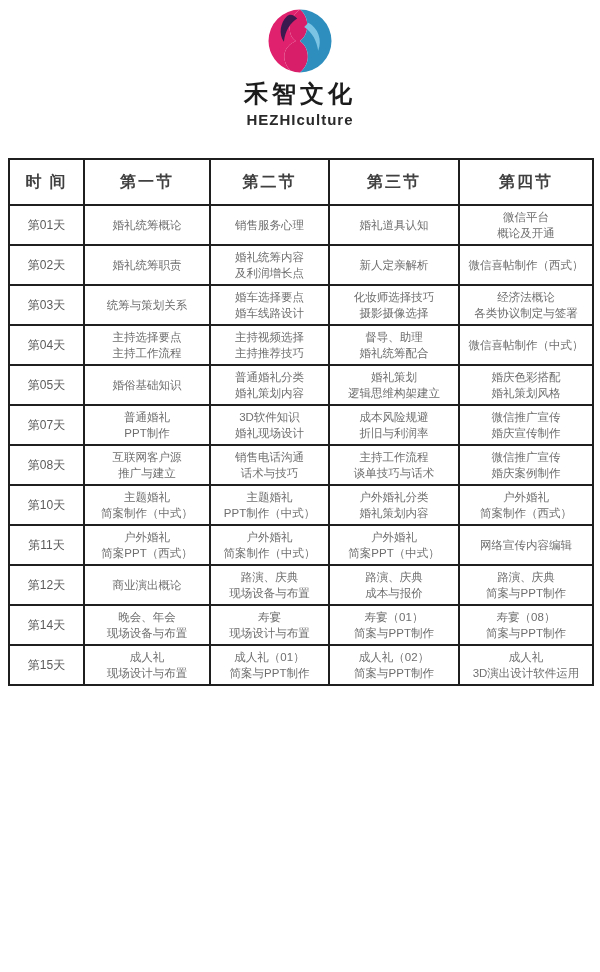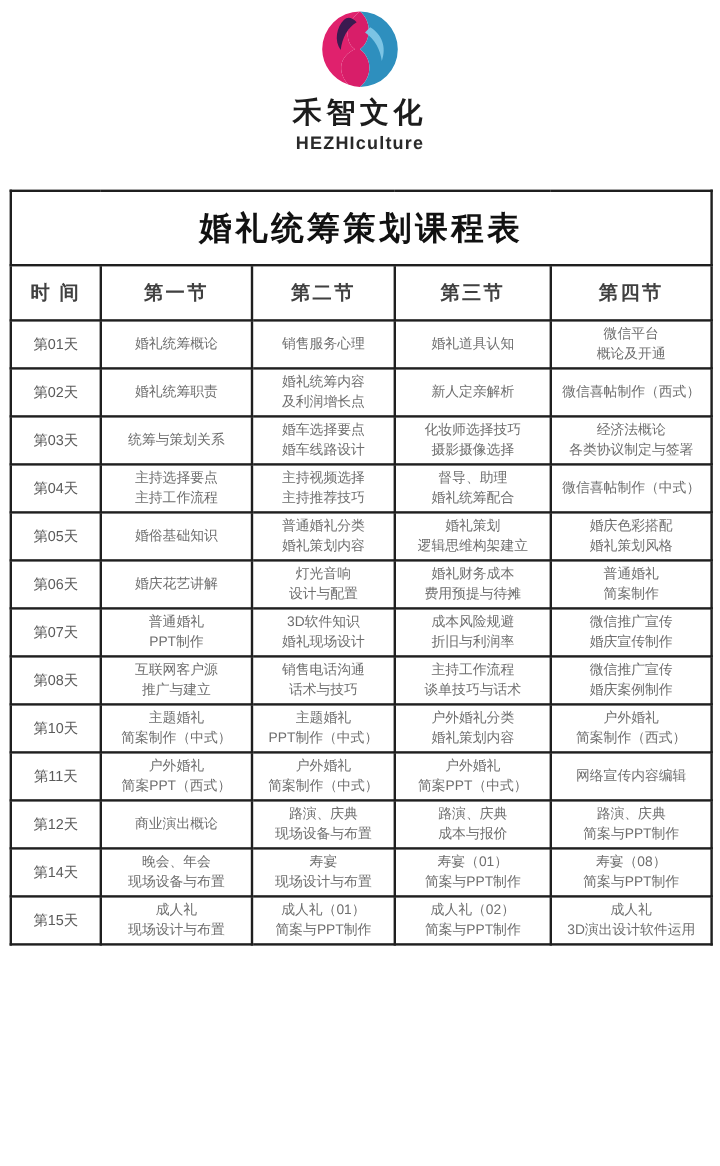--- a/index.html
+++ b/index.html
@@ -73,23 +73,20 @@
   <table class="course">
     <colgroup>
       <col style="width:75px">
         <col style="width:126px">
         <col style="width:119px">
         <col style="width:130px">
         <col style="width:134px">
     </colgroup>
     <tbody>
       <tr>
-        <td class="title-cell" colspan="5">婚礼统筹策划课程表</td>
-      </tr>
-      <tr>
         <th class="head-cell">时  间</th>
         <th class="head-cell">第一节</th>
         <th class="head-cell">第二节</th>
         <th class="head-cell">第三节</th>
         <th class="head-cell">第四节</th>
       </tr>
 
     <tr>
       <td class="day-cell">第01天</td>
       <td class="course-cell">婚礼统筹概论</td>
@@ -134,30 +131,20 @@
       <td class="day-cell">第05天</td>
       <td class="course-cell">婚俗基础知识</td>
       <td class="course-cell">普通婚礼分类
 婚礼策划内容</td>
       <td class="course-cell">婚礼策划
 逻辑思维构架建立</td>
       <td class="course-cell">婚庆色彩搭配
 婚礼策划风格</td>
     </tr>
 
-    <tr>
-      <td class="day-cell">第06天</td>
-      <td class="course-cell">婚庆花艺讲解</td>
-      <td class="course-cell">灯光音响
-设计与配置</td>
-      <td class="course-cell">婚礼财务成本
-费用预提与待摊</td>
-      <td class="course-cell">普通婚礼
-简案制作</td>
-    </tr>
 
     <tr>
       <td class="day-cell">第07天</td>
       <td class="course-cell">普通婚礼
 PPT制作</td>
       <td class="course-cell">3D软件知识
 婚礼现场设计</td>
       <td class="course-cell">成本风险规避
 折旧与利润率</td>
       <td class="course-cell">微信推广宣传

